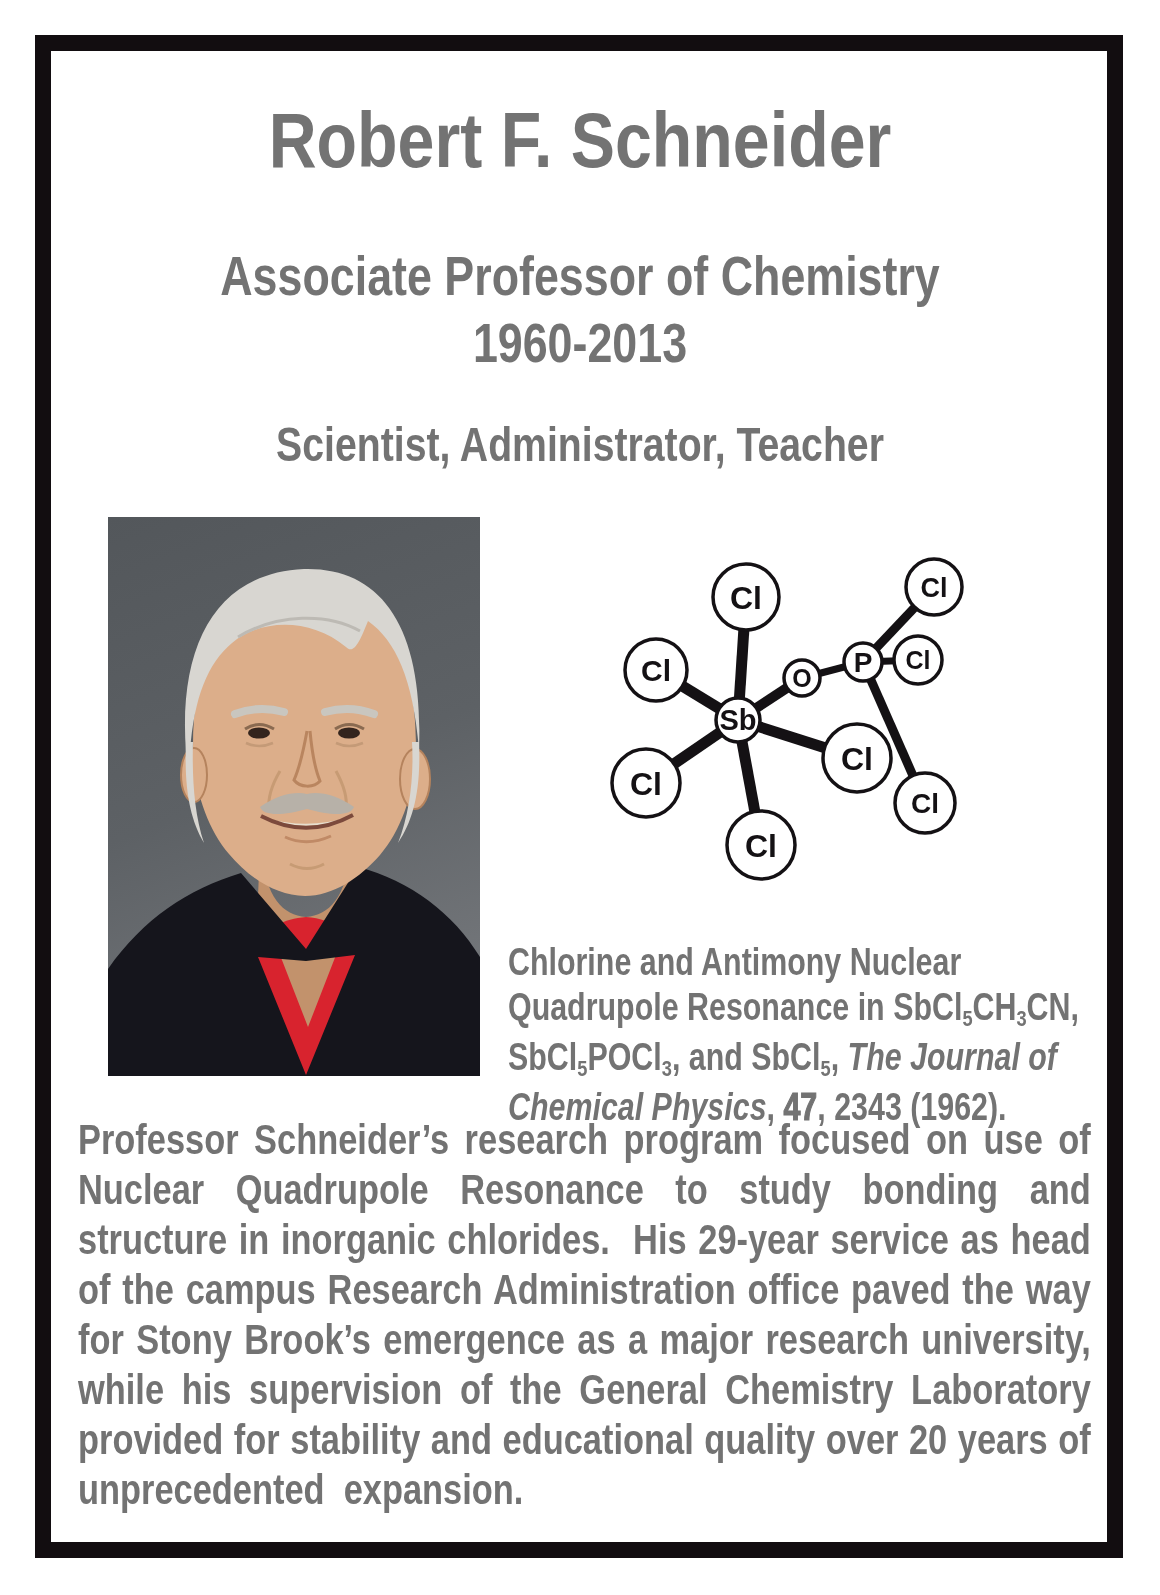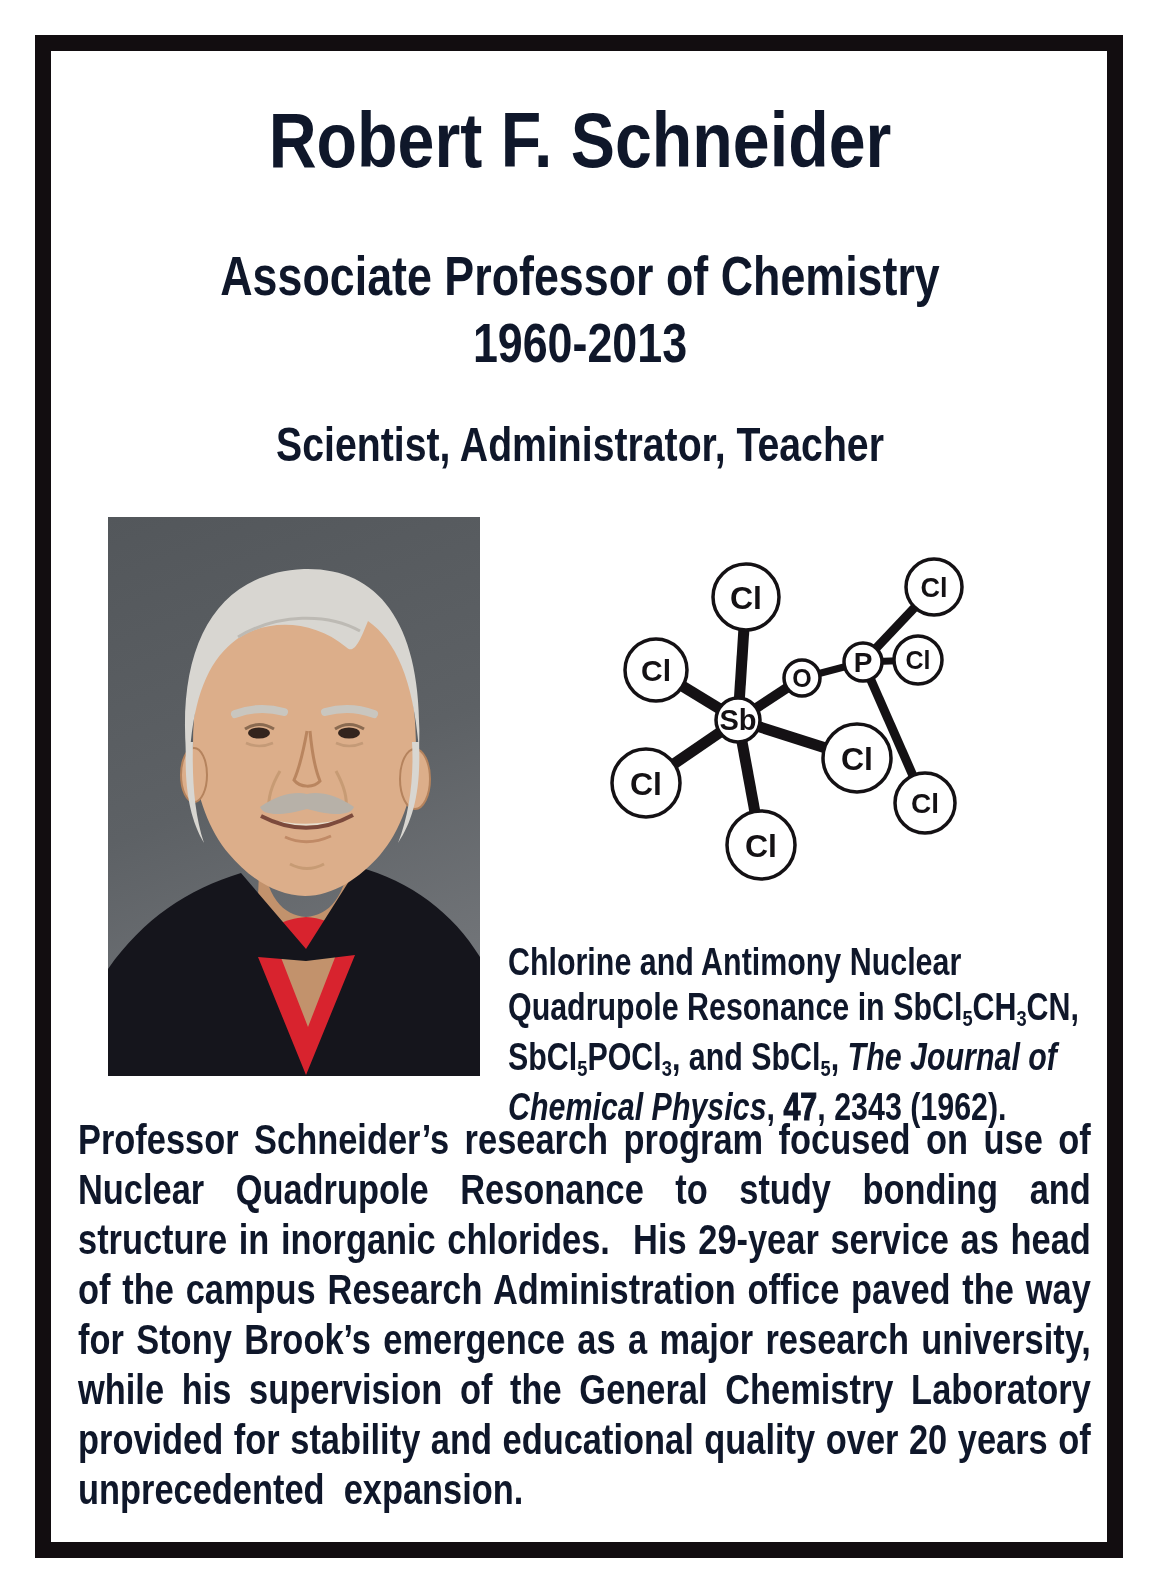--- a/index.html
+++ b/index.html
@@ -1,17 +1,17 @@
 <!DOCTYPE html>
 <html><head>
 <meta charset="utf-8">
 <style>
   html,body{margin:0;padding:0;background:#ffffff;}
   .page{position:relative;width:1160px;height:1595px;background:#ffffff;
-        font-family:"Liberation Sans",sans-serif;color:#0f172a;overflow:hidden;}
+        font-family:"Liberation Sans",sans-serif;color:#737373;overflow:hidden;}
   .frame{position:absolute;left:35px;top:35px;width:1088px;height:1523px;
          border:16px solid #120d10;box-sizing:border-box;}
   .cx{position:absolute;left:0;width:1160px;text-align:center;font-weight:700;
       line-height:1.05;transform:scaleX(0.80);transform-origin:50% 0;white-space:nowrap;}
   .title{top:100px;font-size:78px;transform:scaleX(0.85);}
   .role{top:247px;font-size:56px;}
   .years{top:314px;font-size:56px;}
   .tagline{top:419px;font-size:49px;}
   .photo{position:absolute;left:108px;top:517px;width:372px;height:559px;}
   .photo svg{display:block;width:372px;height:559px;}

